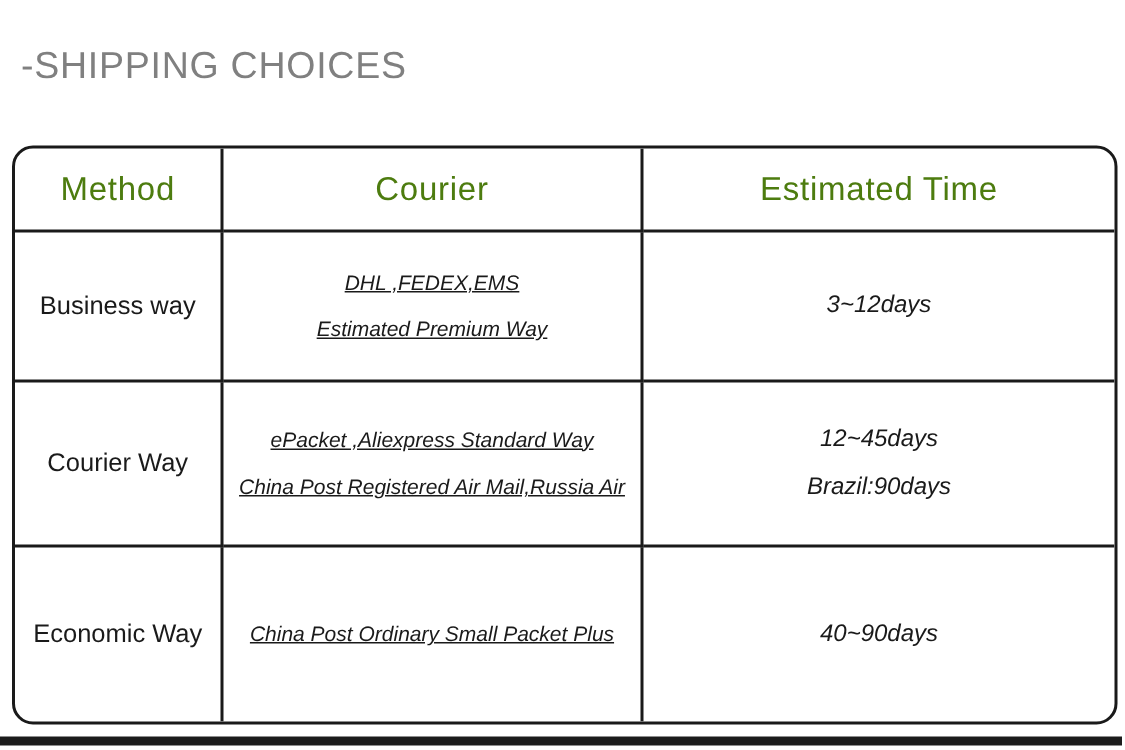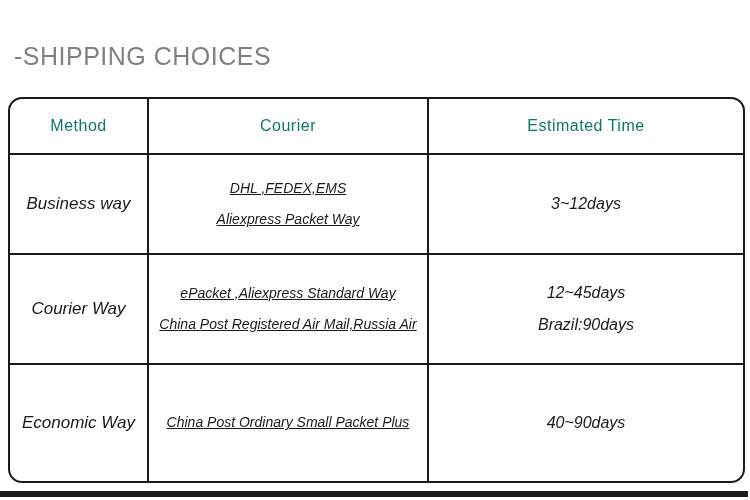--- a/index.html
+++ b/index.html
@@ -7,21 +7,21 @@
     width: 750px; height: 500px;
     background: #ffffff;
     font-family: "Liberation Sans", sans-serif;
     position: relative;
     overflow: hidden;
   }
   .page { position: absolute; inset: 0; }
 
   .page-title {
     position: absolute;
-    left: 14px; top: 42px;
+    left: 14px; top: 30px;
     font-size: 25px;
     color: #808080;
     letter-spacing: 0.5px;
     white-space: nowrap;
   }
 
   .shipping-table {
     position: absolute;
     left: 8px; top: 97px;
     width: 733px; height: 382px;
@@ -38,27 +38,26 @@
     flex-direction: column;
     align-items: center;
     justify-content: center;
     text-align: center;
     box-sizing: border-box;
   }
   .br { border-right: 2px solid #1a1a1a; }
   .bb { border-bottom: 2px solid #1a1a1a; }
 
   .header-cell {
-    color: #0f766e;
-    font-size: 16px;
+    color: #4d7c0f;
+    font-size: 22px;
     letter-spacing: 0.5px;
     white-space: nowrap;
   }
   .method-cell {
-    font-style: italic;
     font-size: 17px;
     color: #1a1a1a;
     white-space: nowrap;
   }
   .courier-cell {
     font-style: italic;
     font-size: 14px;
     line-height: 2.25;
     color: #1a1a1a;
     text-decoration: underline;
@@ -87,21 +86,21 @@
 
   <div class="shipping-table">
 
     <div class="cell header-cell br bb">Method</div>
     <div class="cell header-cell br bb">Courier</div>
     <div class="cell header-cell bb">Estimated Time</div>
 
     <div class="cell method-cell br bb">Business way</div>
     <div class="cell courier-cell br bb">
       <div class="line">DHL ,FEDEX,EMS</div>
-      <div class="line">Aliexpress Packet Way</div>
+      <div class="line">Estimated Premium Way</div>
     </div>
     <div class="cell time-cell bb">
       <div class="line">3~12days</div>
     </div>
 
     <div class="cell method-cell br bb">Courier Way</div>
     <div class="cell courier-cell br bb">
       <div class="line">ePacket ,Aliexpress Standard Way</div>
       <div class="line">China Post Registered Air Mail,Russia Air</div>
     </div>

